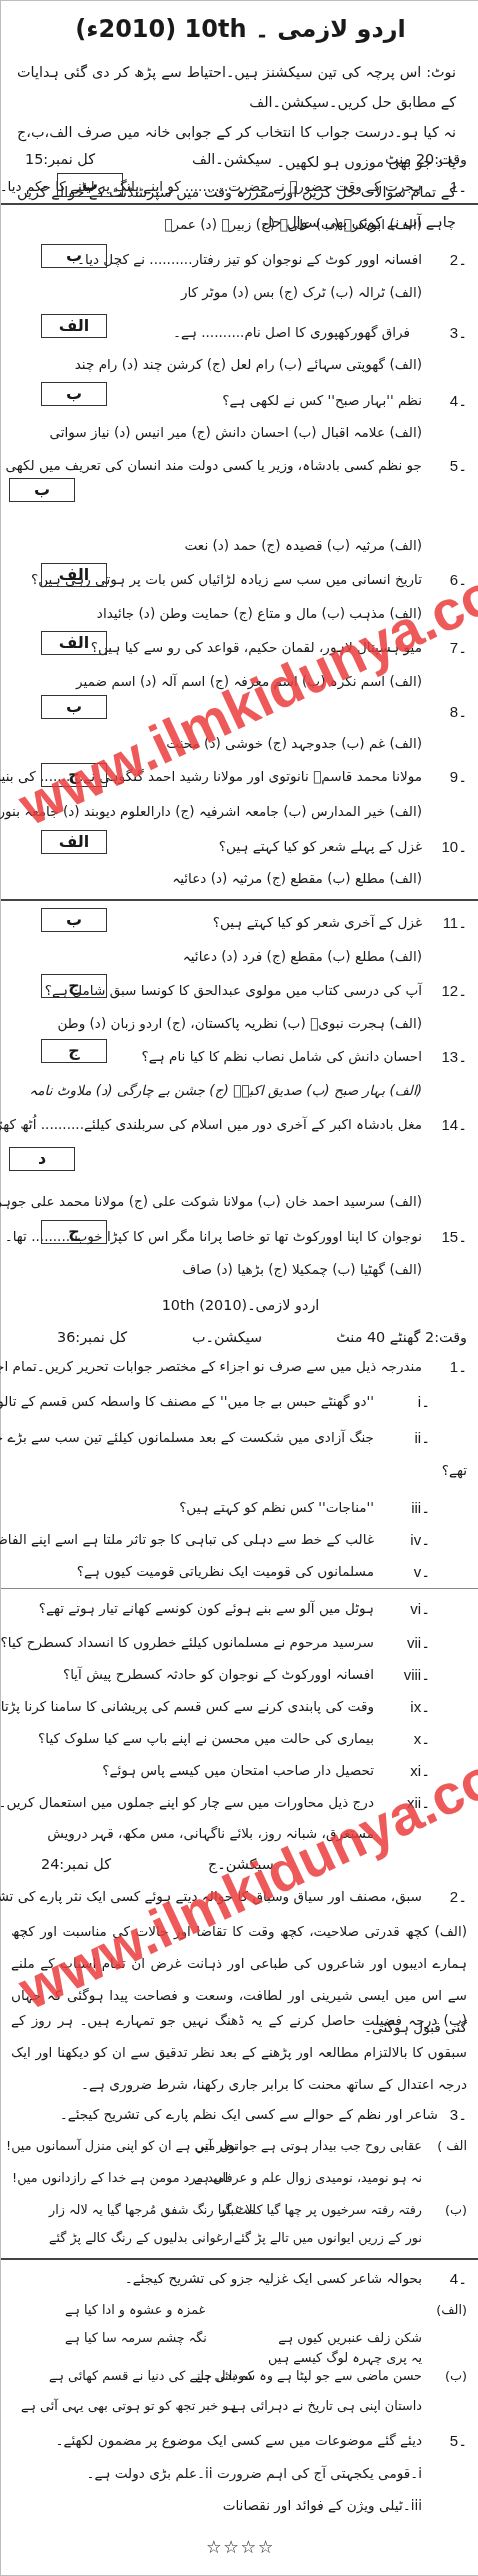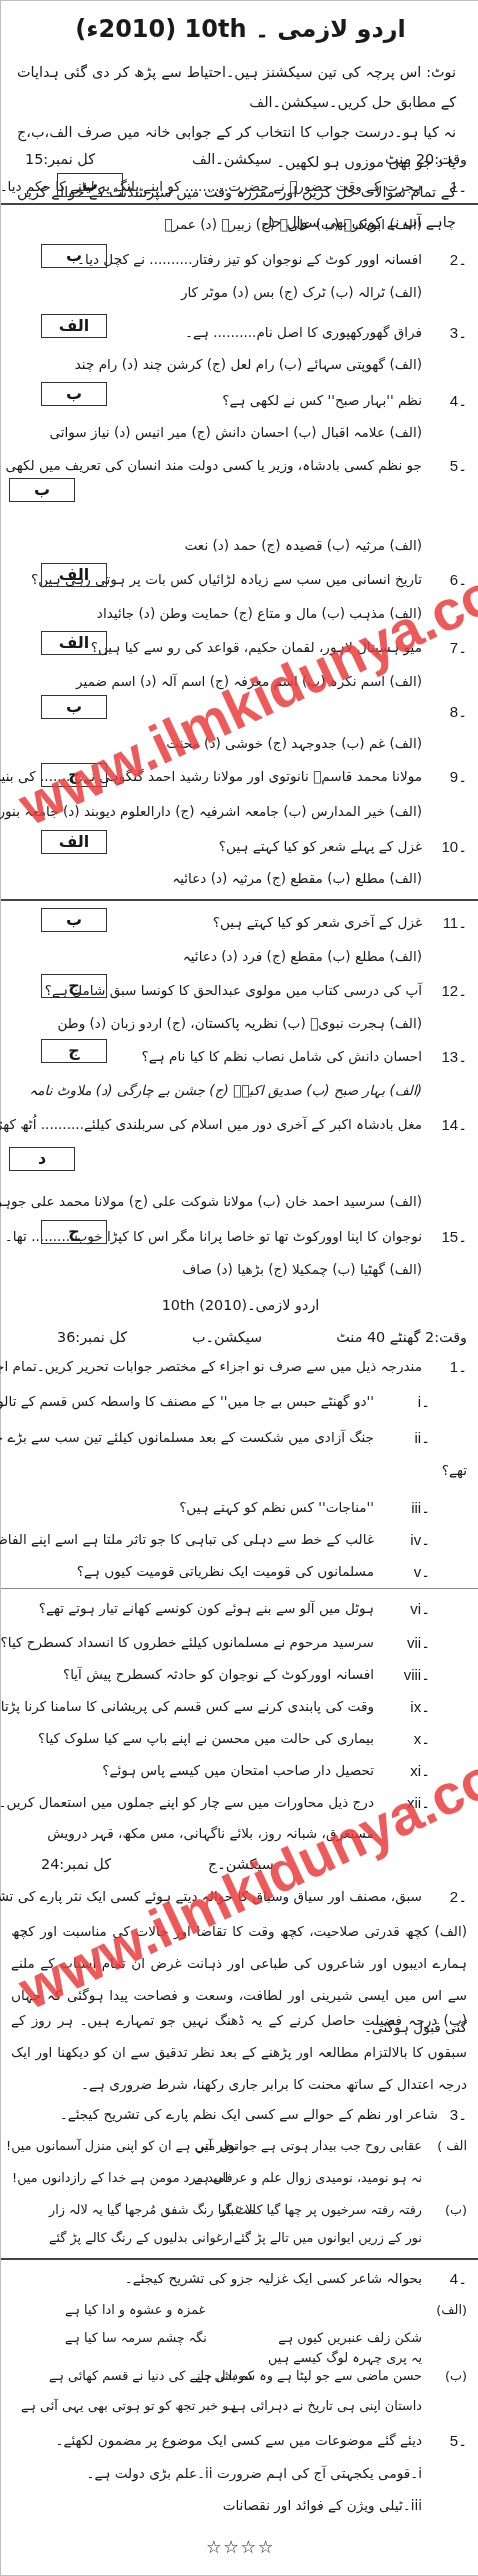--- a/index.html
+++ b/index.html
@@ -40,21 +40,21 @@
   <div class="ans" style="top:172px; left:56px;">ب</div>
   <div class="rule" style="top:202px;"></div>
   <div class="opts" style="top:215px; right:56px;">(الف) ابوبکرؓ (ب) علیؓ (ج) زبیرؓ (د) عمرؓ</div>
 
   <div class="qnum" style="top:250px;">2۔</div>
   <div class="q" style="top:250px; right:56px;">افسانہ اوور کوٹ کے نوجوان کو تیز رفتار.......... نے کچل دیا۔</div>
   <div class="ans" style="top:243px; left:40px;">ب</div>
   <div class="opts" style="top:283px; right:56px;">(الف) ٹرالہ (ب) ٹرک (ج) بس (د) موٹر کار</div>
 
   <div class="qnum" style="top:323px;">3۔</div>
-  <div class="q" style="top:323px; right:56px;">فراق گھورکھپوری کا اصل نام.......... ہے۔</div>
+  <div class="q" style="top:323px; right:68px;">فراق گھورکھپوری کا اصل نام.......... ہے۔</div>
   <div class="ans" style="top:313px; left:40px;">الف</div>
   <div class="opts" style="top:355px; right:56px;">(الف) گھوپتی سہائے (ب) رام لعل (ج) کرشن چند (د) رام چند</div>
 
   <div class="qnum" style="top:391px;">4۔</div>
   <div class="q" style="top:391px; right:56px;">نظم ''بہار صبح'' کس نے لکھی ہے؟</div>
   <div class="ans" style="top:381px; left:40px;">ب</div>
   <div class="opts" style="top:423px; right:56px;">(الف) علامہ اقبال (ب) احسان دانش (ج) میر انیس (د) نیاز سواتی</div>
 
   <div class="qnum" style="top:456px;">5۔</div>
   <div class="q" style="top:456px; right:56px;">جو نظم کسی بادشاہ، وزیر یا کسی دولت مند انسان کی تعریف میں لکھی جائے اسے.......... کہتے ہیں۔</div>

